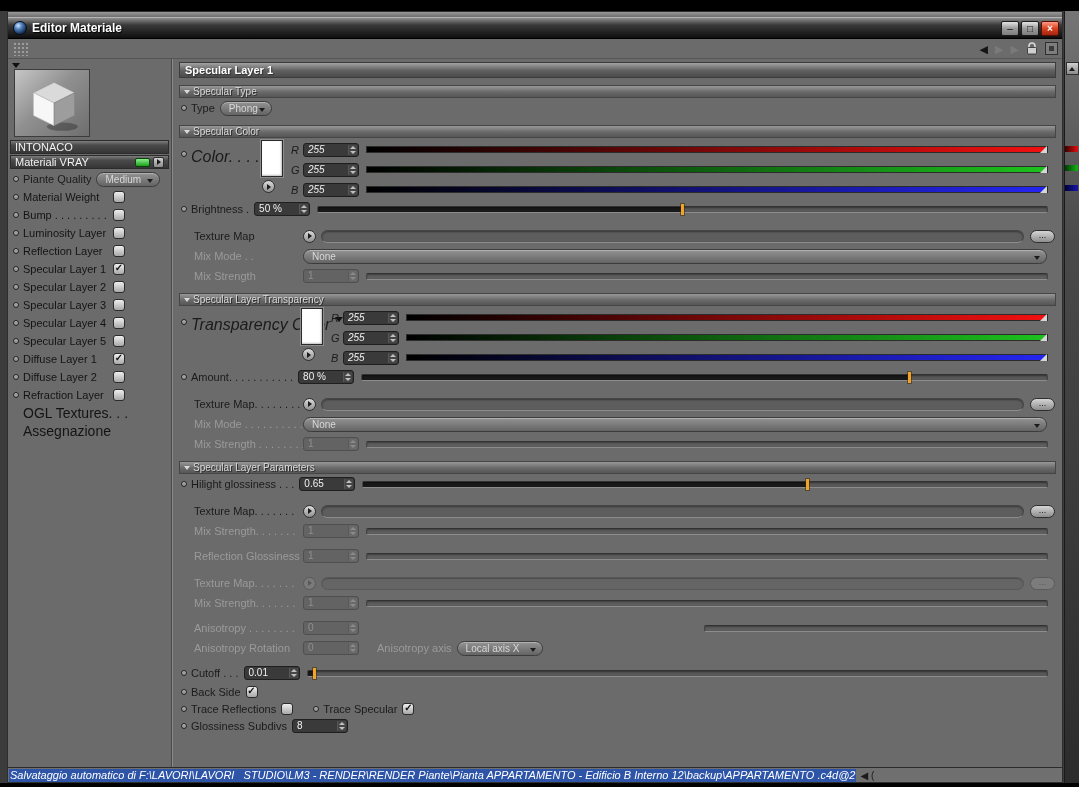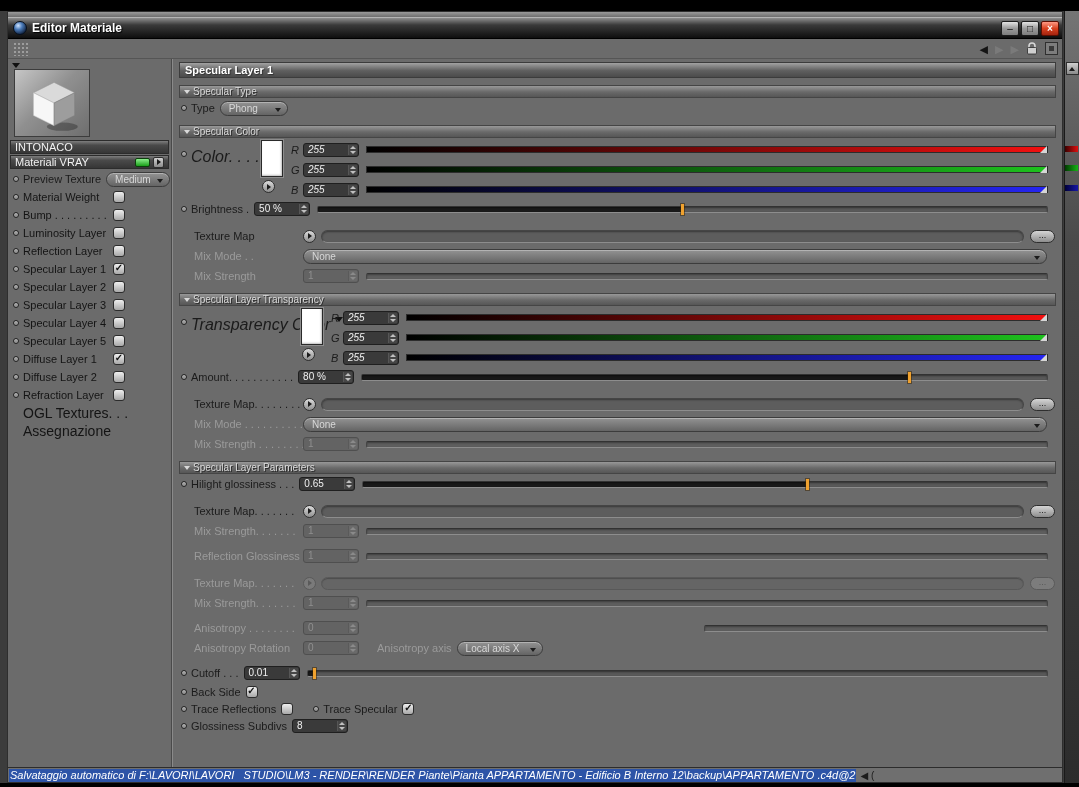--- a/index.html
+++ b/index.html
@@ -210,21 +210,21 @@
     padding:0 17px 0 8px; color:#d8d8d8; font-size:10px;
     box-shadow:inset 0 1px 0 rgba(255,255,255,.3);
   }
   .dropdown .dd {
     position:absolute; right:6px; top:6px; width:0; height:0;
     border-left:3px solid transparent; border-right:3px solid transparent;
     border-top:4px solid #1c1c1c;
   }
   .dropdown.wide { flex:1; margin-right:9px; }
   .dropdown.sm { width:64px; }
-  .dropdown.md { width:68px; }
+  .dropdown.md { width:52px; }
   .dropdown.axis { width:86px; }
 
   
   .colorblock { display:flex; margin-top:2px; height:59px; padding-left:2px;font-style:italic; }
   .cb-left { display:flex; align-items:flex-start; padding-top:5px; width:80px; flex:none; }
   .cb-left.lg { width:120px; }
   .tri-down {
     width:0; height:0; margin-top:4px;
     border-left:4px solid transparent; border-right:4px solid transparent;
     border-top:5px solid #111;
@@ -339,21 +339,21 @@
         <div class="vray-bar">
           <span>Materiali VRAY</span>
           <span class="vray-swatch"></span>
           <span class="sq-btn">
               <i class="tri-r"></i>
             </span>
         </div>
 
         <div class="quality-row">
           <span class="dot"></span>
-          <span class="lbl">Preview Texture</span>
+          <span class="lbl">Piante Quality</span>
           <span class="dropdown sm">
             <span>Medium</span>
               <i class="dd"></i>
           </span>
         </div>
 
         <div class="chan">
           <span class="dot"></span>
           <span class="clabel">Material Weight</span>
           <span class="checkbox">

